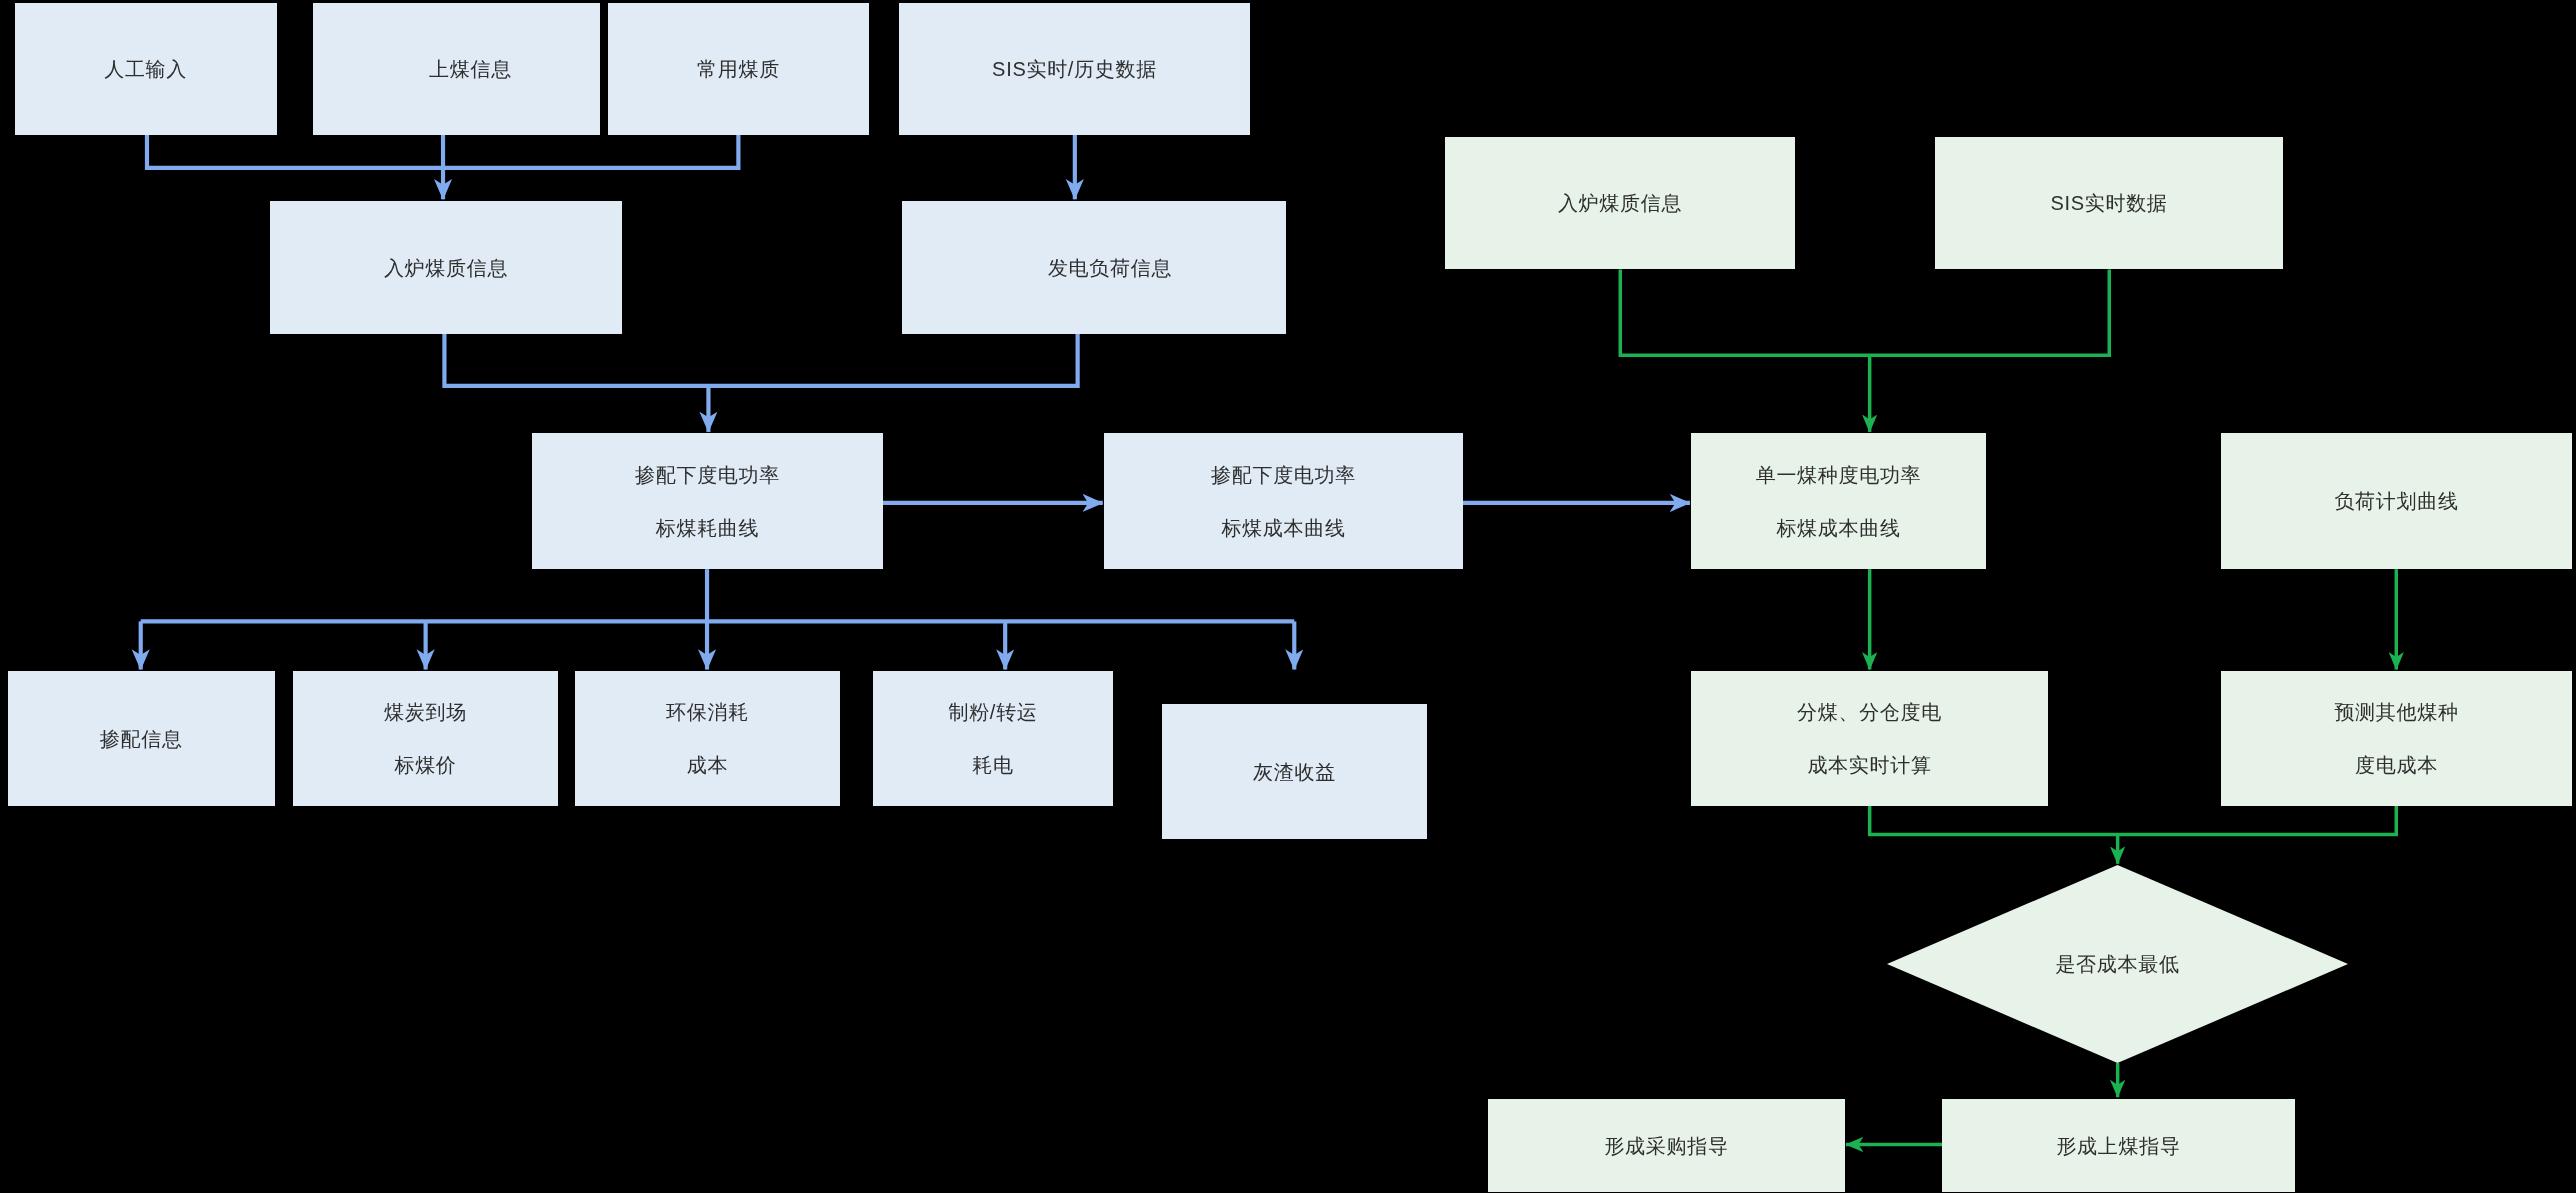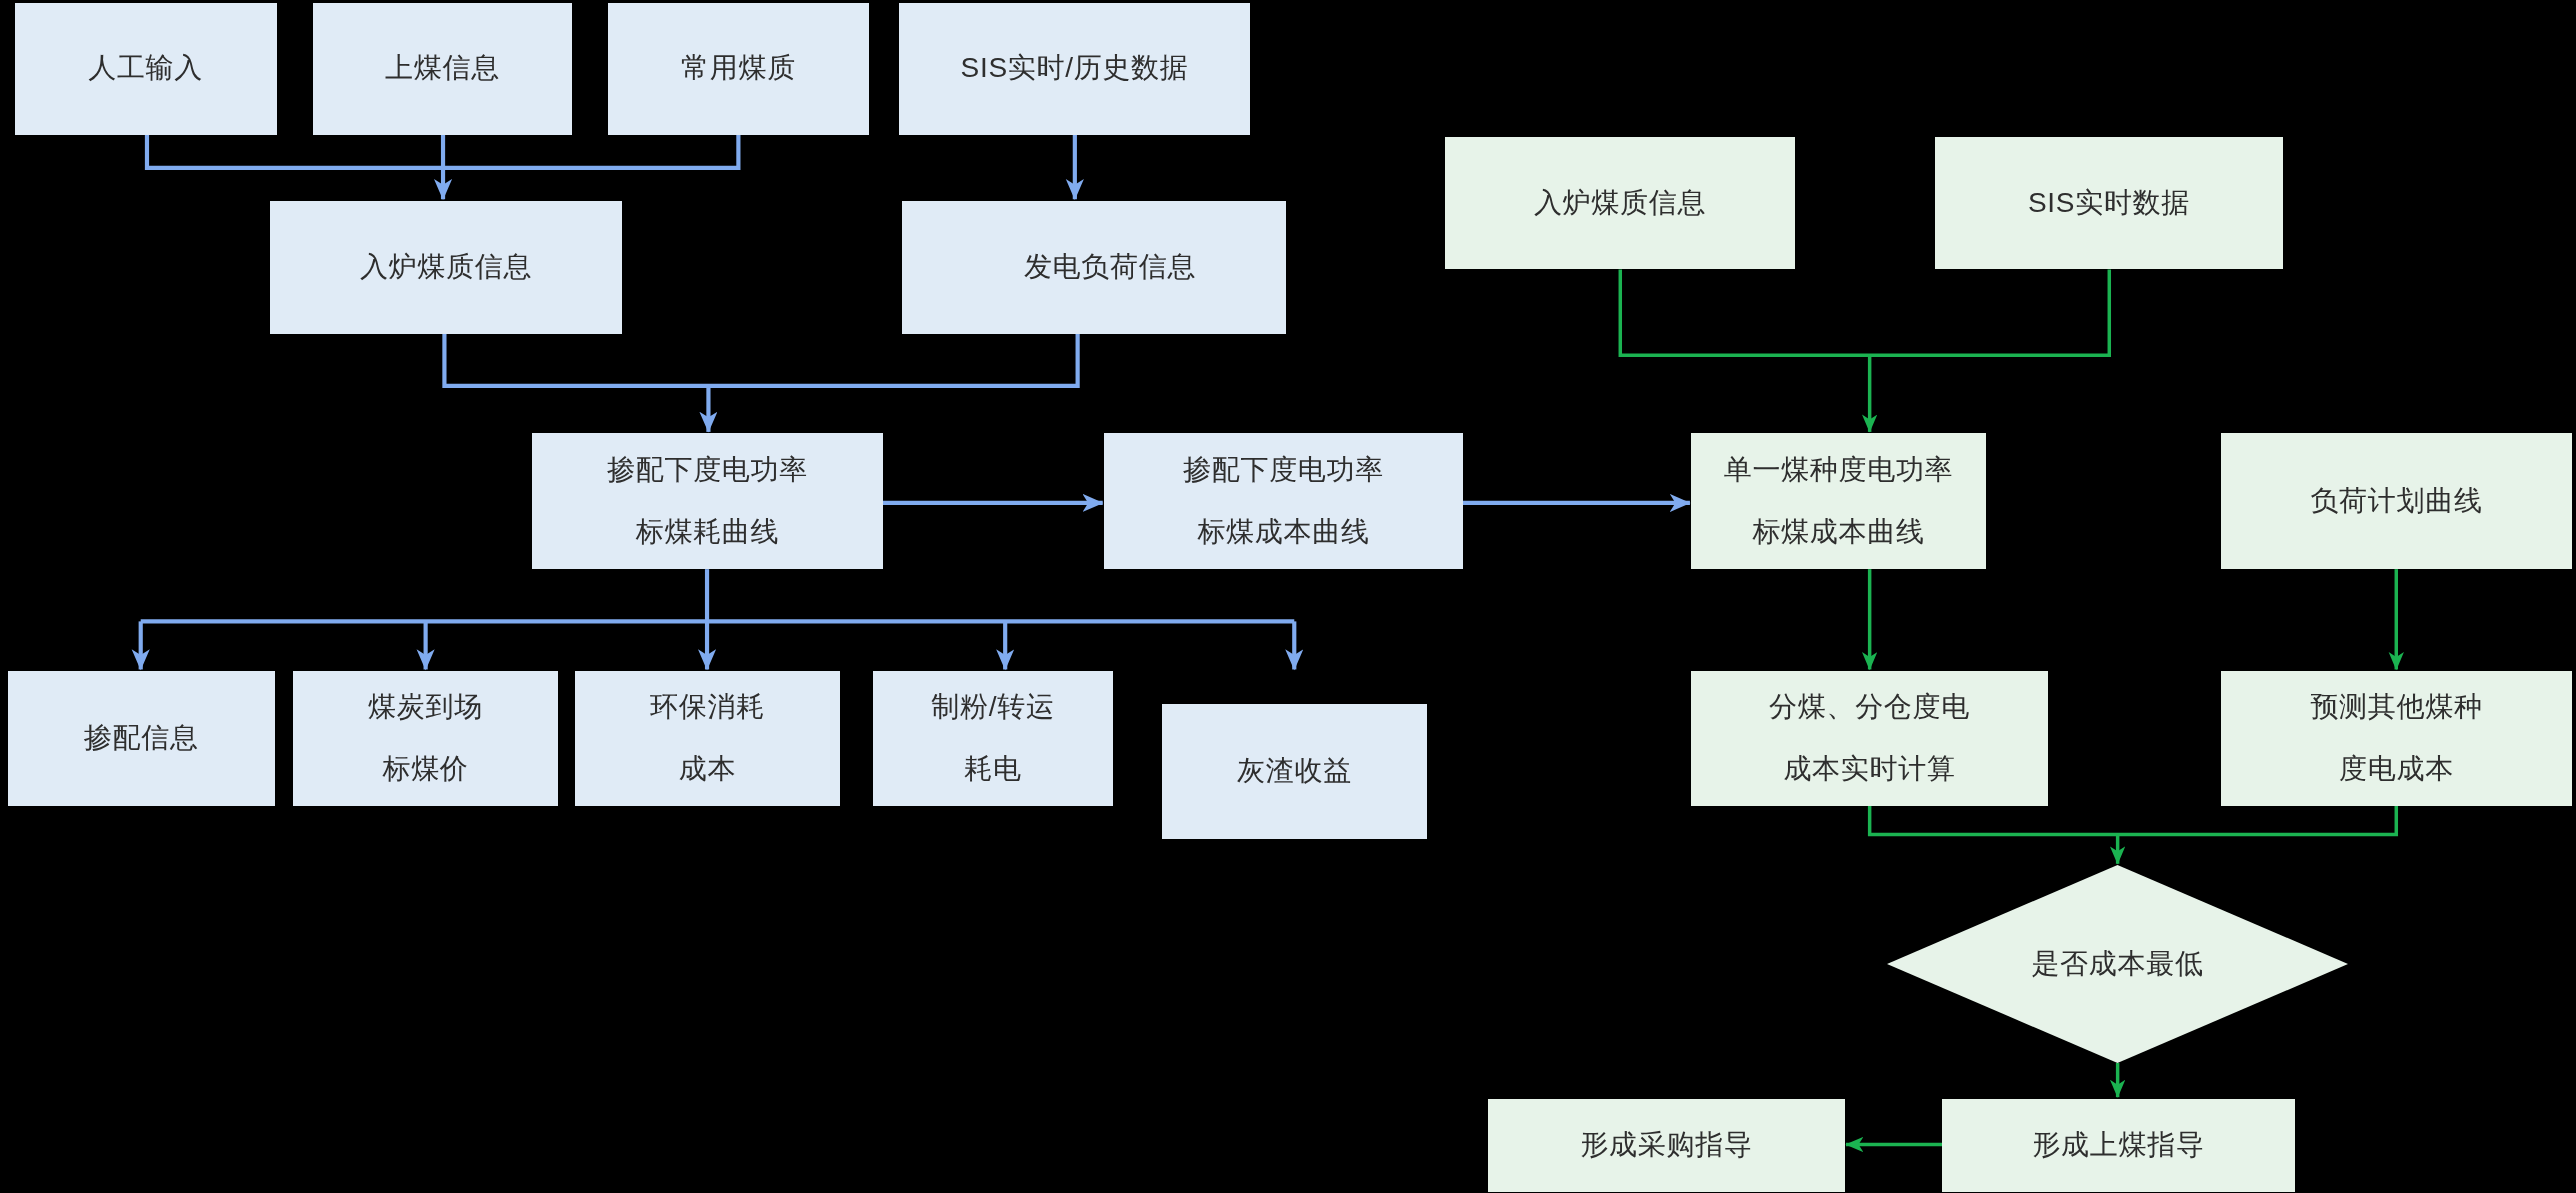--- a/index.html
+++ b/index.html
@@ -10,21 +10,21 @@
     overflow:hidden;
     font-family:"Liberation Sans","DejaVu Sans",sans-serif;
   }
   svg.edges{position:absolute;left:0;top:0;width:100%;height:100%;}
   .node{
     position:absolute;
     display:flex;flex-direction:column;
     align-items:center;justify-content:center;
     row-gap:31px;
     text-align:center;
-    font-size:28px;
+    font-size:20px;
     color:#2e2e2e;
     letter-spacing:0.7px;
     line-height:1.1;
   }
   .node.blue{background:#E0EBF6;}
   .node.green{background:#E7F3E9;}
   .node.diamond{
     background:#E7F3E9;
     clip-path:polygon(50% 0,100% 50%,50% 100%,0 50%);
   }
@@ -62,21 +62,21 @@
       <polyline points="2684,817 2684,961" fill="none" stroke="#1BB351" stroke-width="5" marker-end="url(#arrow-green)"></polyline>
       <polyline points="3440,817 3440,961" fill="none" stroke="#1BB351" stroke-width="5" marker-end="url(#arrow-green)"></polyline>
       <polyline points="2684,1157 2684,1198 3440,1198 3440,1157" fill="none" stroke="#1BB351" stroke-width="5"></polyline>
       <polyline points="3040,1198 3040,1240" fill="none" stroke="#1BB351" stroke-width="5" marker-end="url(#arrow-green)"></polyline>
       <polyline points="3040,1526 3040,1575" fill="none" stroke="#1BB351" stroke-width="5" marker-end="url(#arrow-green)"></polyline>
       <polyline points="2788,1643 2650,1643" fill="none" stroke="#1BB351" stroke-width="5" marker-end="url(#arrow-green)"></polyline>
     </svg>
     <div class="node blue" style="left: 14.6px; top: 2.8px; width: 262px; height: 132px;">
       <span>人工输入</span>
     </div>
-    <div class="node blue" style="left: 313px; top: 2.8px; width: 259px; height: 132px;">
+    <div class="node blue" style="left: 313px; top: 2.8px; width: 259px; height: 132px; padding-left: 28px;">
       <span>上煤信息</span>
     </div>
     <div class="node blue" style="left: 608px; top: 2.8px; width: 261px; height: 132px;">
       <span>常用煤质</span>
     </div>
     <div class="node blue" style="left: 899px; top: 2.8px; width: 351px; height: 132px;">
       <span>SIS实时/历史数据</span>
     </div>
     <div class="node blue" style="left: 270px; top: 201px; width: 352px; height: 133px;">
       <span>入炉煤质信息</span>

